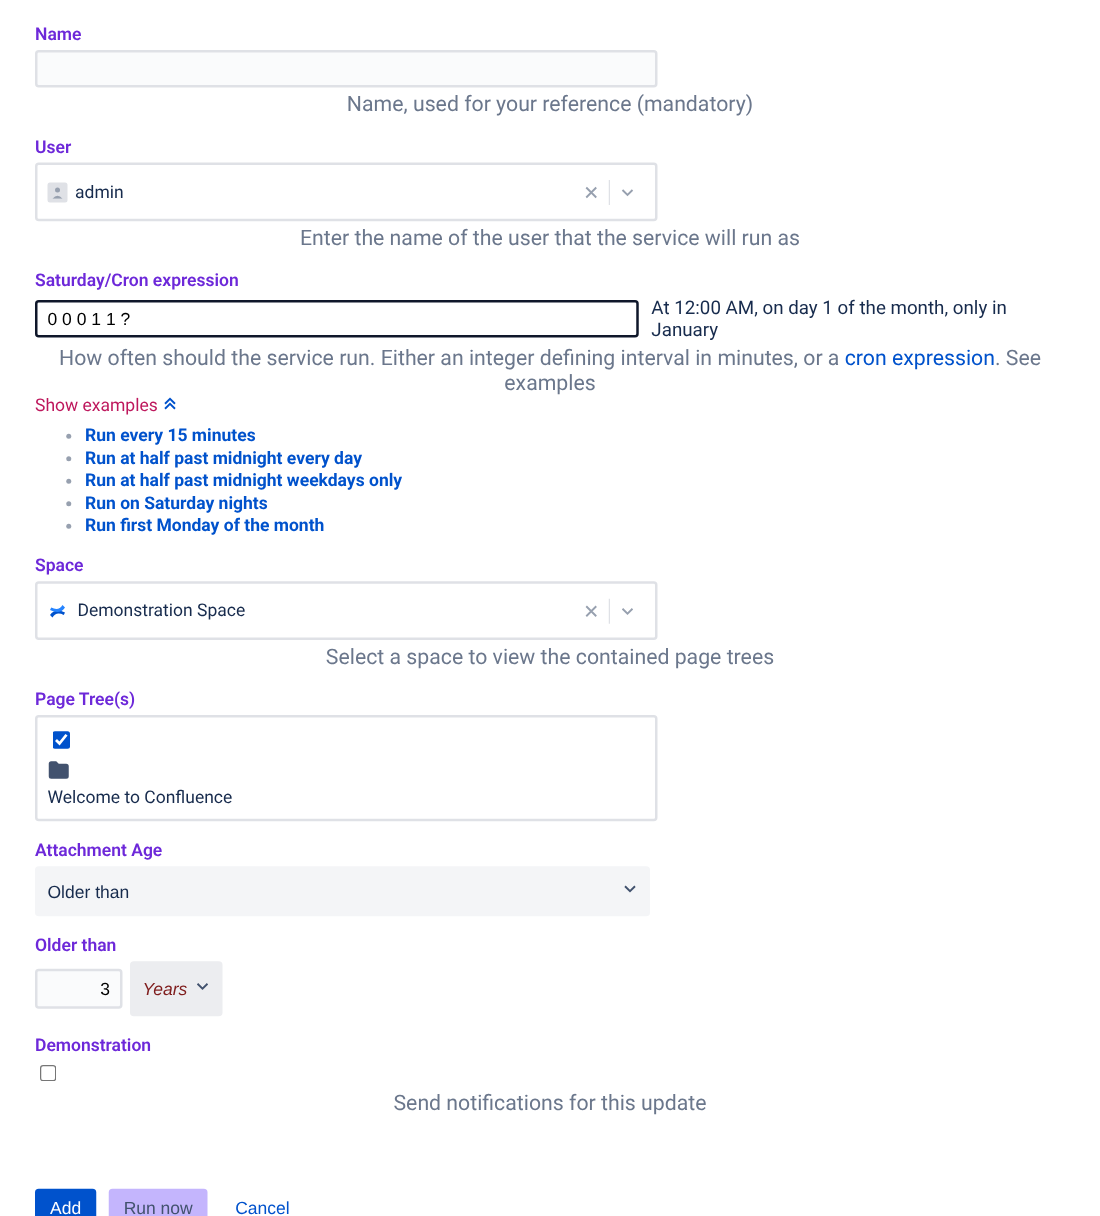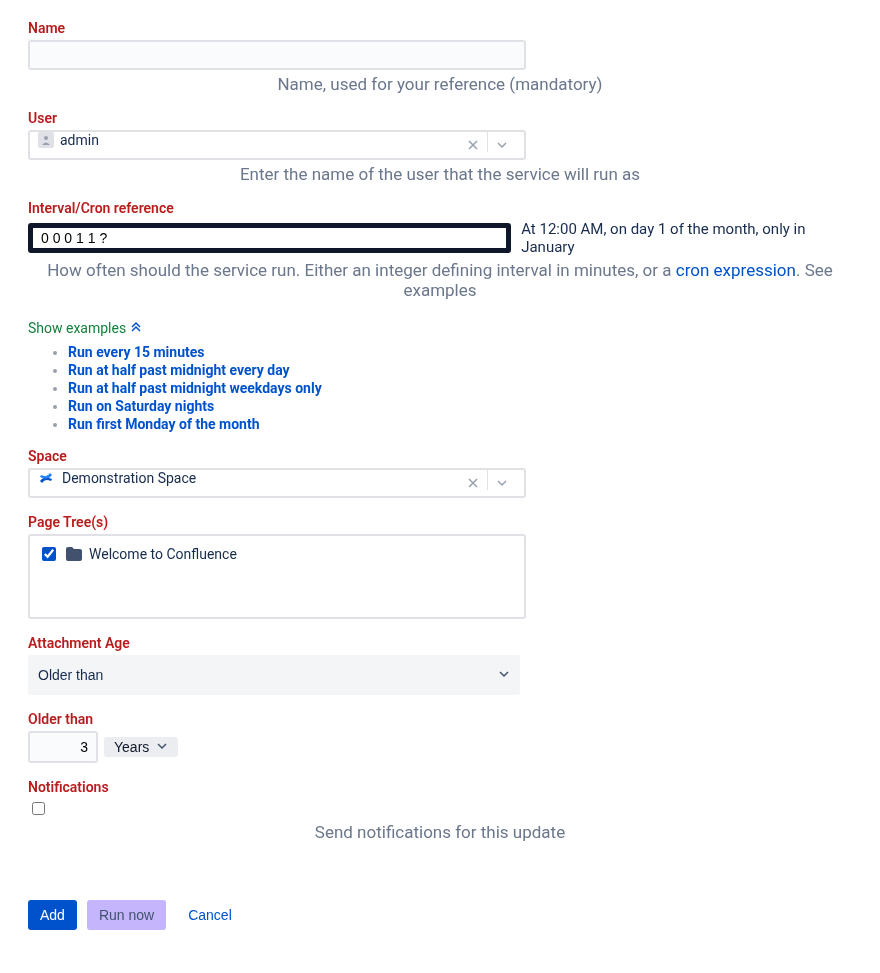--- a/index.html
+++ b/index.html
@@ -8,21 +8,21 @@
     font-size: 14px;
     color: #172B4D;
     margin: 0;
     padding: 20px 28px;
     background: #fff;
   }
   .field { margin-bottom: 16px; }
   .label {
     font-weight: 600;
     font-size: 14px;
-    color: #b91c1c;
+    color: #6d28d9;
     margin-bottom: 4px;
     display: block;
   }
   .help {
     font-size: 17px;
     color: #6B778C;
     margin-top: 4px;
     text-align: center;
   }
   .help a, .link { color: #0052CC; text-decoration: none; }
@@ -30,24 +30,25 @@
     width: 498px;
     height: 30px;
     padding: 4px 8px;
     border: 2px solid #DFE1E6;
     border-radius: 3px;
     font-size: 14px;
     background: #FAFBFC;
   }
   .dropdown-box {
     width: 498px;
-    height: 30px;
+    height: 47px;
     border: 2px solid #DFE1E6;
     border-radius: 3px;
     display: flex;
+    align-items: center;
     padding: 0 8px;
     background: #fff;
     position: relative;
   }
   .dropdown-box .icon-slot {
     width: 16px; height: 16px;
     background: #DFE1E6;
     display: flex; align-items: center; justify-content: center;
     border-radius: 2px;
     margin-right: 6px;
@@ -60,34 +61,34 @@
     cursor: pointer;
     display: flex; align-items: center;
     height: 100%;
   }
   .dropdown-box .divider { width: 1px; height: 20px; background: #DFE1E6; }
   .cron-row { display: flex; align-items: center; gap: 10px; }
   .cron-input {
     width: 498px;
     height: 30px;
     padding: 4px 8px;
-    border: 5px solid #0f172a;
+    border: 2px solid #0f172a;
     border-radius: 3px;
     font-size: 14px;
     background: #fff;
   }
   .cron-desc { font-size: 15px; color: #172B4D; }
   .show-examples {
-    color: #15803d;
+    color: #be185d;
     font-size: 14px;
     cursor: pointer;
     display: inline-flex;
     align-items: center;
     gap: 4px;
-    margin-top: 20px;
+    margin-top: 0;
   }
   ul.examples {
     list-style: disc;
     padding-left: 40px;
     margin: 8px 0 0 0;
     font-weight: bold;
   }
   ul.examples li {
     font-size: 14px;
     margin: 2px 0;
@@ -95,21 +96,21 @@
   ul.examples li::marker { color: #97A0AF; }
   ul.examples li a { color: #0052CC; text-decoration: none; }
   .treebox {
     width: 498px;
     height: 85px;
     border: 2px solid #DFE1E6;
     border-radius: 3px;
     padding: 8px;
     background: #fff;
   }
-  .tree-item { display: flex; align-items: center; gap: 6px; }
+  .tree-item { display: flex; gap: 6px; flex-direction: column; }
   .tree-item input[type="checkbox"] {
     width: 14px; height: 14px;
     accent-color: #0052CC;
   }
   .folder-icon { color: #42526E; display:flex; align-items:center; }
   .select-gray {
     width: 492px;
     height: 40px;
     background: #F4F5F7;
     border: none;
@@ -128,28 +129,29 @@
   .number-input {
     width: 70px; height: 32px;
     border: 2px solid #DFE1E6;
     border-radius: 3px;
     text-align: right;
     padding: 0 8px;
     font-size: 14px;
     background: #FAFBFC;
   }
   .unit-select {
-    height: 20px;
+    height: 44px;
     background: #ecedf0;
     border: none;
     border-radius: 3px;
     padding: 0 28px 0 10px;
     font-size: 14px;
-    color: #0f172a;
+    color: #7f1d1d;
     appearance: none;
+    font-style: italic;
   }
   .btn-row { display: flex; gap: 10px; align-items: center; margin-top: 10px; }
   .btn {
     border: none;
     border-radius: 3px;
     padding: 7px 12px;
     font-size: 14px;
     cursor: pointer;
     margin-top: 42px;
   }
@@ -185,21 +187,21 @@
     <span class="caret-btn">
       <svg width="12" height="12" viewBox="0 0 12 12">
           <path d="M2 4 L6 8 L10 4" stroke="#97A0AF" stroke-width="1.5" fill="none"></path>
         </svg>
     </span>
   </div>
   <div class="help">Enter the name of the user that the service will run as</div>
 </div>
 
 <div class="field">
-  <label class="label">Interval/Cron reference</label>
+  <label class="label">Saturday/Cron expression</label>
   <div class="cron-row">
     <input type="text" class="cron-input" value="0 0 0 1 1 ?" style="">
     <span class="cron-desc">At 12:00 AM, on day 1 of the month, only in January</span>
   </div>
   <div class="help">
     <span>How often should the service run. Either an integer defining interval in minutes, or a </span><a href="#" class="link">cron expression</a><span>. See examples</span>
   </div>
   <div class="show-examples">
     <span>Show examples</span>
     <span>
@@ -233,20 +235,21 @@
           <path d="M2 2 L10 10 M10 2 L2 10" stroke="#97A0AF" stroke-width="1.5"></path>
         </svg>
     </span>
     <span class="divider"></span>
     <span class="caret-btn">
       <svg width="12" height="12" viewBox="0 0 12 12">
           <path d="M2 4 L6 8 L10 4" stroke="#97A0AF" stroke-width="1.5" fill="none"></path>
         </svg>
     </span>
   </div>
+  <div class="help">Select a space to view the contained page trees</div>
 </div>
 
 <div class="field">
   <label class="label">Page Tree(s)</label>
   <div class="treebox">
     <div class="tree-item">
       <input type="checkbox" checked="" style="">
       <span class="folder-icon">
         <svg width="18" height="16" viewBox="0 0 18 16">
             <path d="M1 3 Q1 1 3 1 L7 1 L9 3 L15 3 Q17 3 17 5 L17 13 Q17 15 15 15 L3 15 Q1 15 1 13 Z" fill="#42526E"></path>
@@ -282,21 +285,21 @@
       <span class="caret">
         <svg width="12" height="12" viewBox="0 0 12 12">
             <path d="M2 4 L6 8 L10 4" stroke="#42526E" stroke-width="1.5" fill="none"></path>
           </svg>
       </span>
     </div>
   </div>
 </div>
 
 <div class="field">
-  <label class="label">Notifications</label>
+  <label class="label">Demonstration</label>
   <input type="checkbox" style="">
   <div class="help">Send notifications for this update</div>
 </div>
 
 <div class="btn-row">
   <button class="btn btn-primary">Add</button>
   <button class="btn btn-default">Run now</button>
   <button class="btn btn-link">Cancel</button>
 </div>
 

